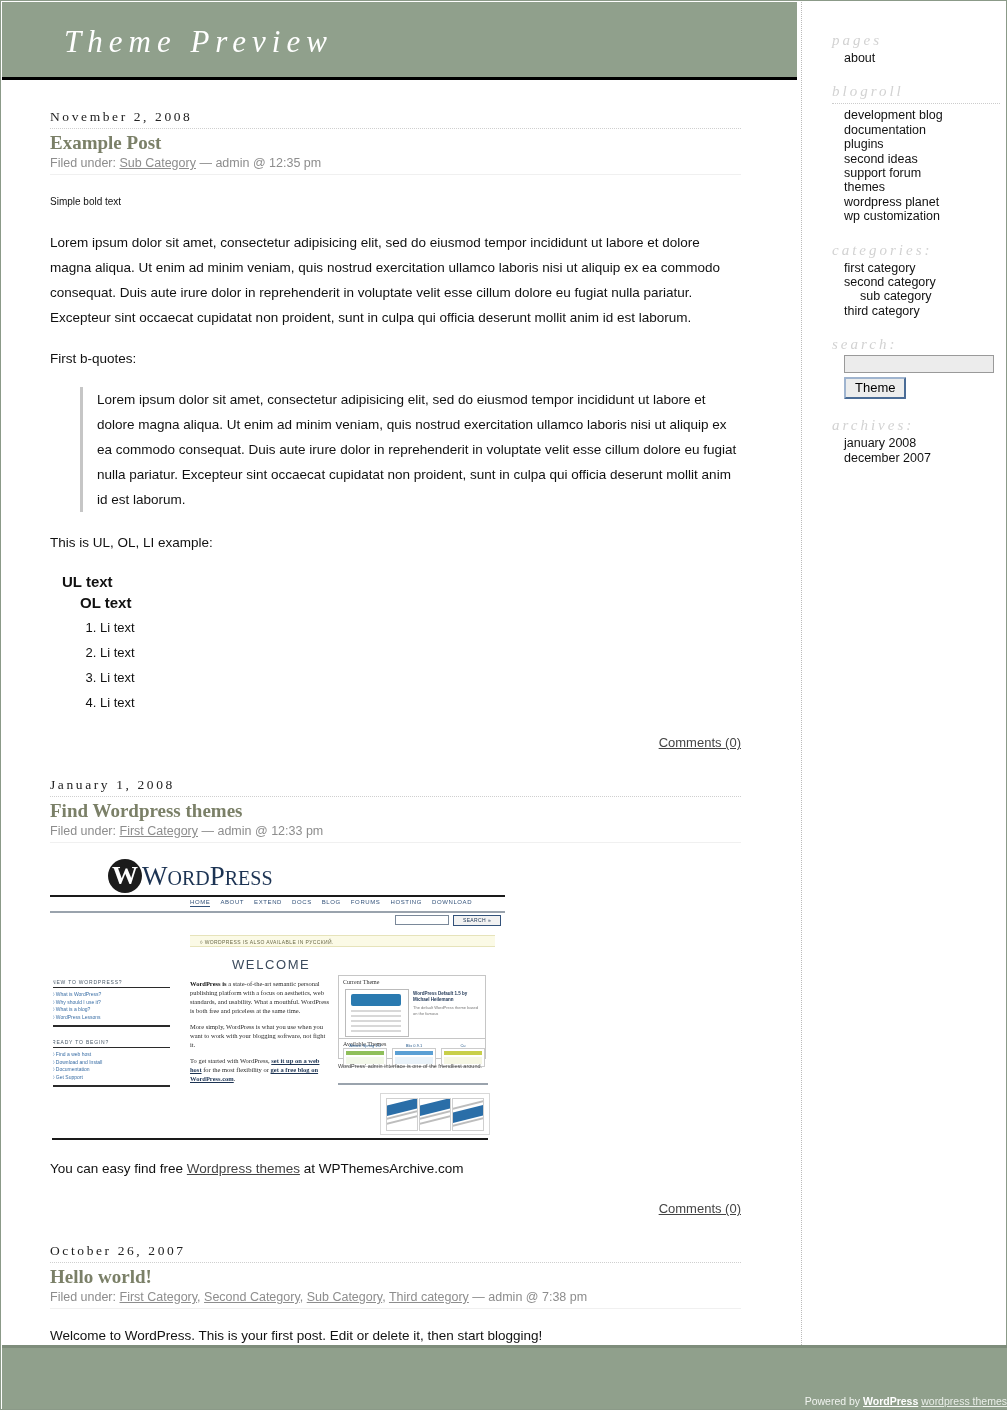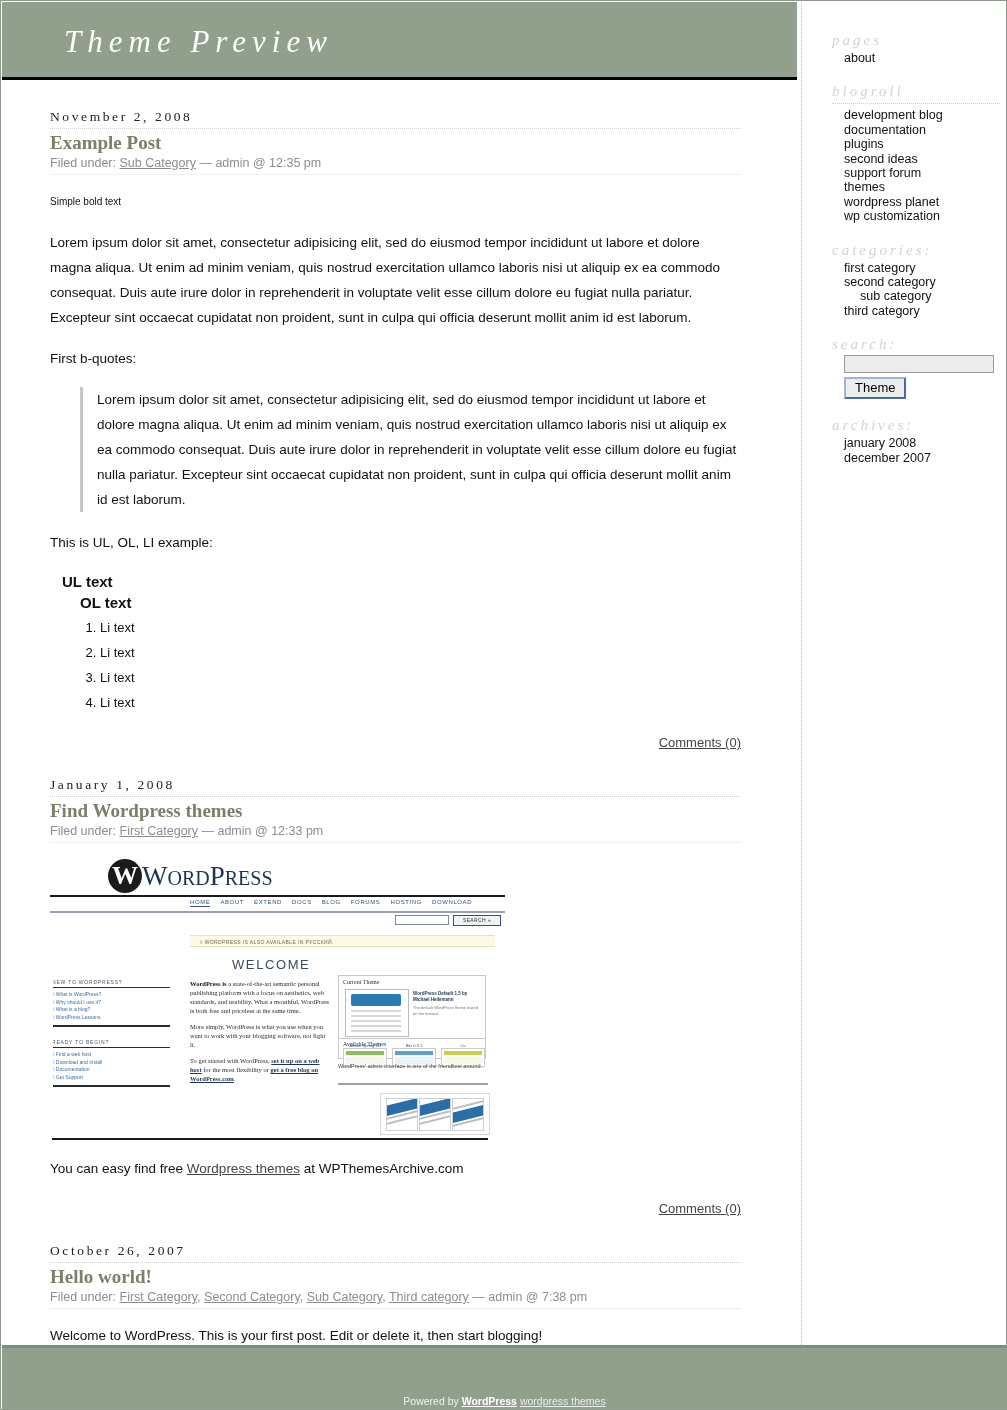--- a/index.html
+++ b/index.html
@@ -307,21 +307,21 @@
   
   .footer{
     position:absolute;left:1px;top:1344px;
     width:1005px;height:64px;
     background:#90a08c;
     border-top:3px solid #7e8d7b;
     box-sizing:border-box;
   }
   .footer-text{
     position:absolute;left:0;top:47px;width:1005px;
-    text-align:center;
+    text-align:right;
     font-size:10.5px;color:#f0f3ef;
   }
   .footer-text b{color:#ffffff;}
   .footer-text a{color:#e9eee8;text-decoration:underline;}
 </style>
 </head>
 <body>
 
 <div class="page">
 

